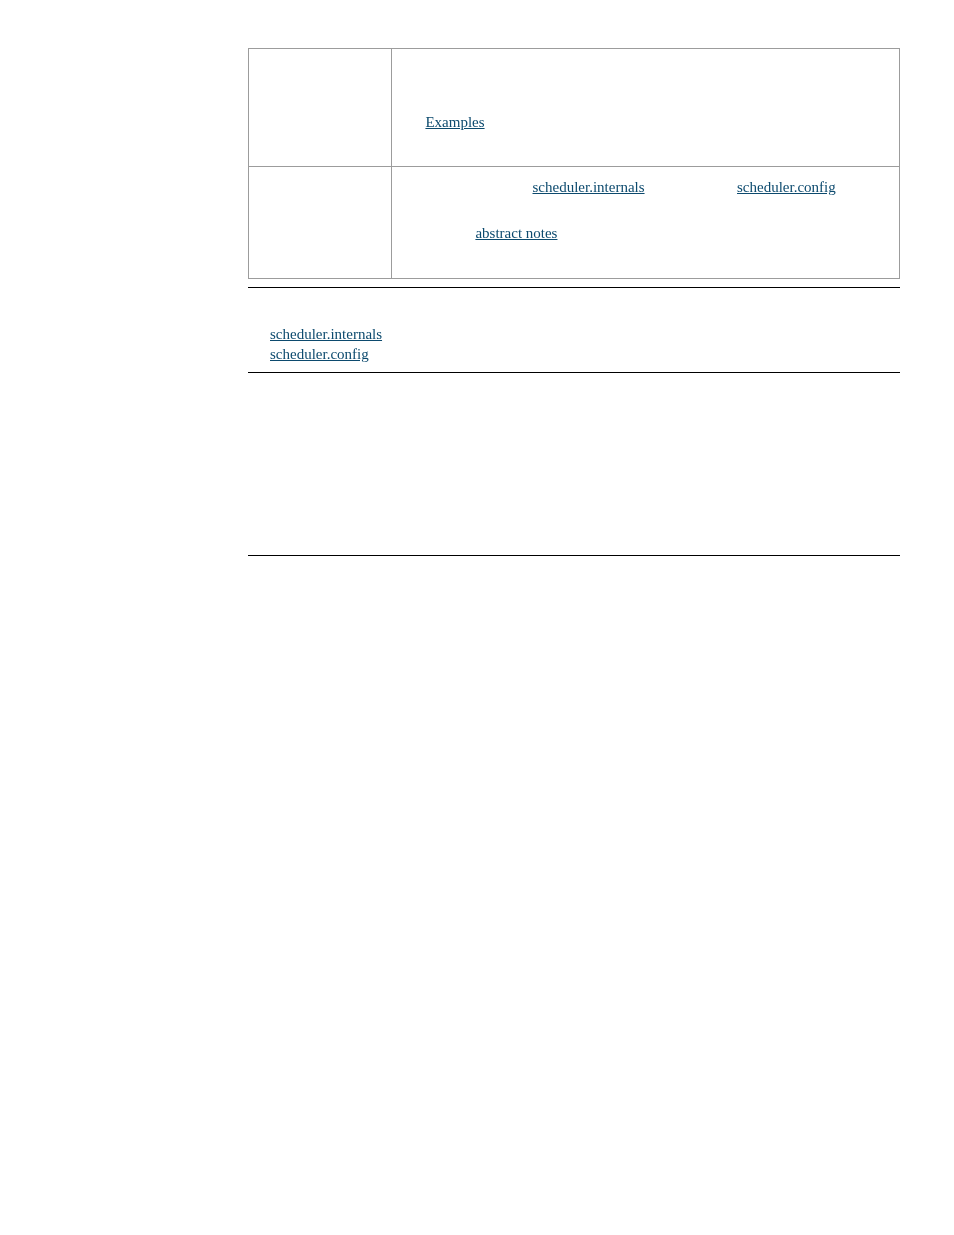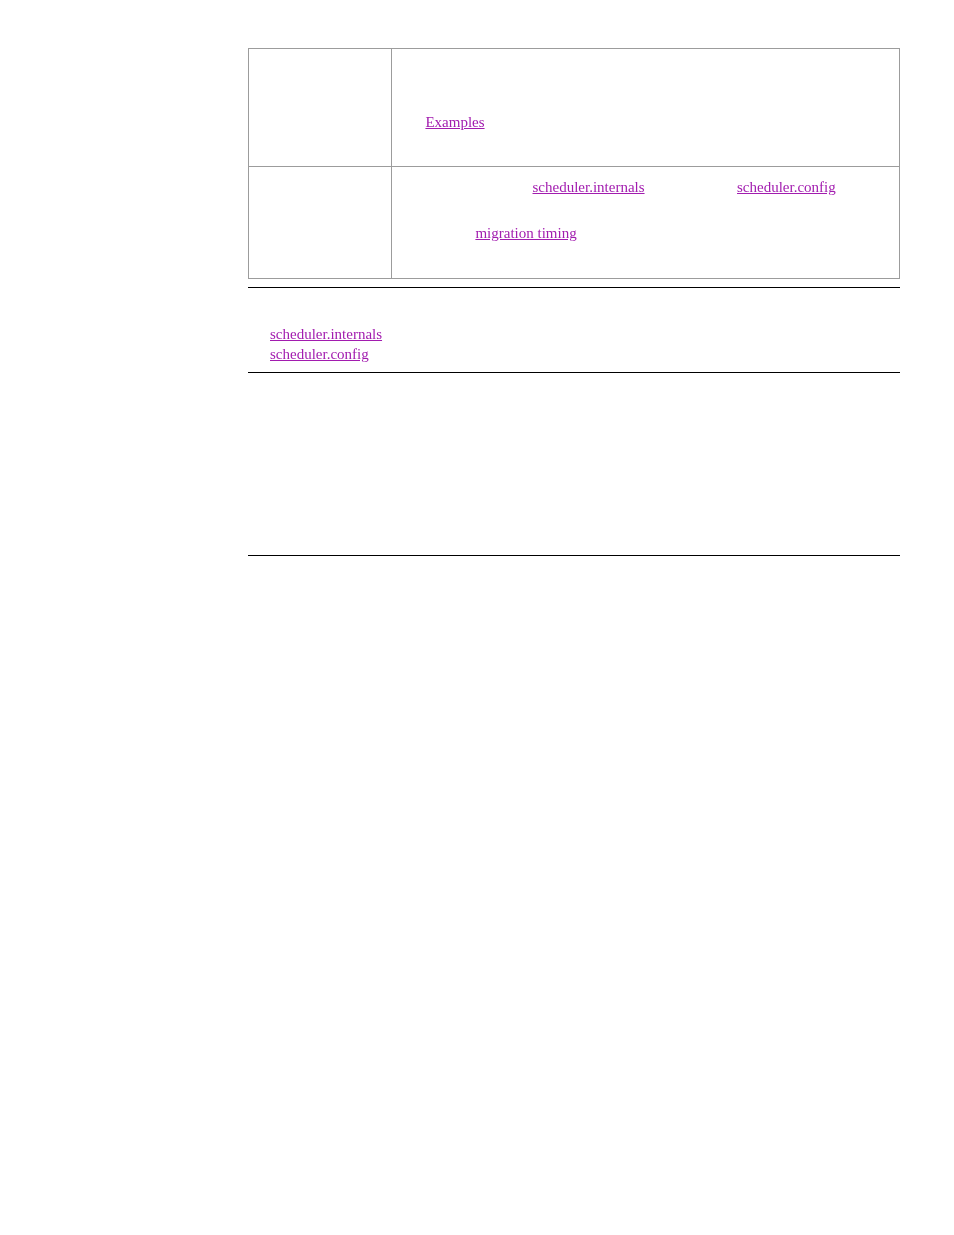--- a/index.html
+++ b/index.html
@@ -13,21 +13,21 @@
     color: #ffffff; 
   }
   .page {
     position: relative;
     width: 954px;
     height: 1235px;
     box-sizing: border-box;
     padding: 48px 54px 48px 248px; 
   }
   a.link {
-    color: #a21caf;
+    color: #0c4a6e;
     text-decoration: underline;
     margin-top: 40px;
   }
   table.spec {
     width: 100%;
     border-collapse: collapse;
     border: 1px solid #9c9c9c;
     table-layout: fixed;
   }
   table.spec td {
@@ -88,21 +88,21 @@
           <td class="value">
             <p><span>Inherit from </span><span>PollableBase</span><span> and implement </span><span>poll_once()</span><span>.</span></p>
             <p><span>Register the new poller type in the driver with </span><span>register_poller()</span><span>.</span></p>
             <p><span>See </span><a href="#" class="link">Examples</a><span> below.</span></p>
           </td>
         </tr>
         <tr>
           <td class="label">Related</td>
           <td class="value">
             <p><span>Companion modules: </span><a href="#" class="link">scheduler.internals</a><span> (retry timing), </span><a href="#" class="link">scheduler.config</a><span> (global tuning).</span></p>
-            <p><span>See also the </span><a href="#" class="link">migration timing</a><span> if upgrading from v1.</span></p>
+            <p><span>See also the </span><a href="#" class="link">abstract notes</a><span> if upgrading from v1.</span></p>
           </td>
         </tr>
       </tbody>
   </table>
 
   <hr class="rule">
 
   <div class="sect">
     <h3>See also</h3>
     <ul class="flat" id="seealso-list">

